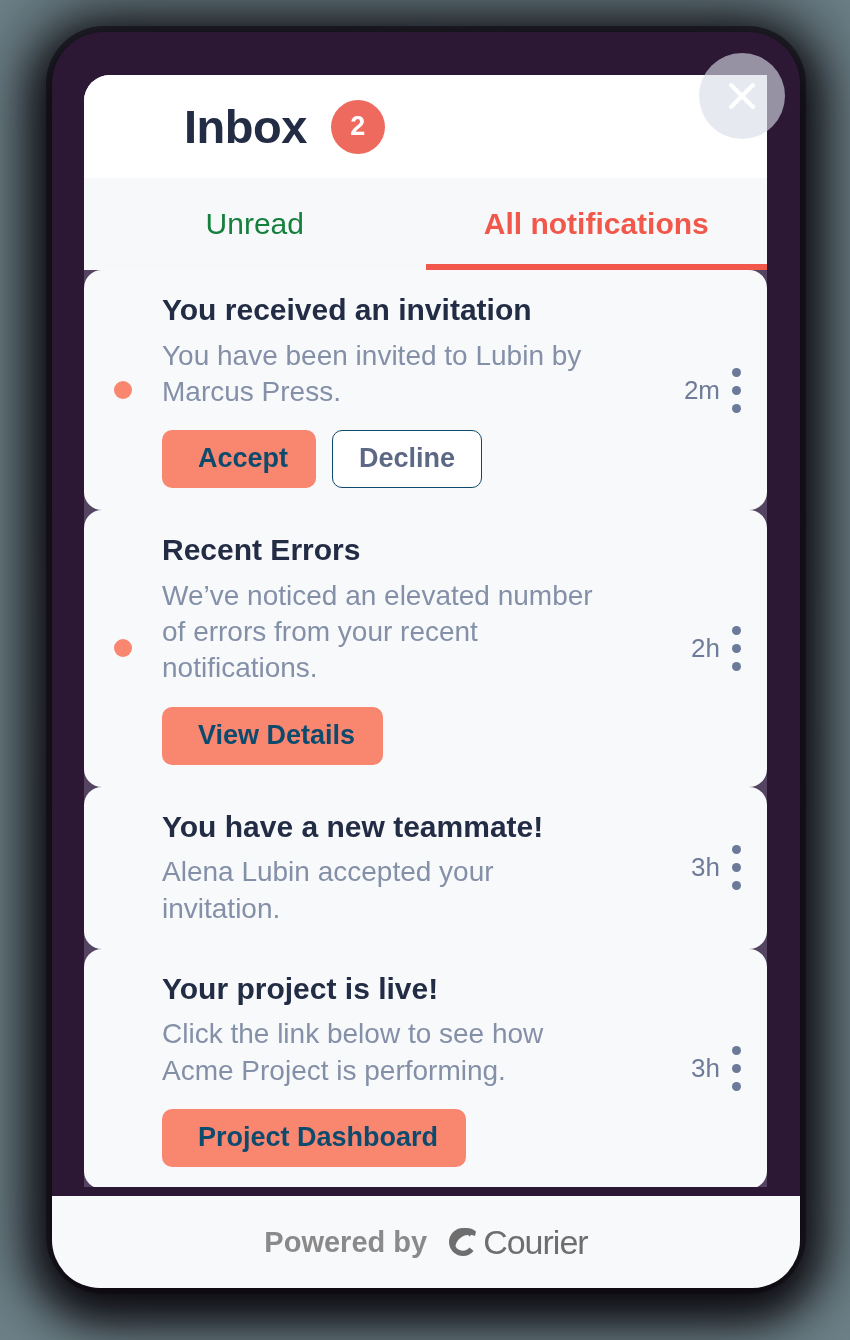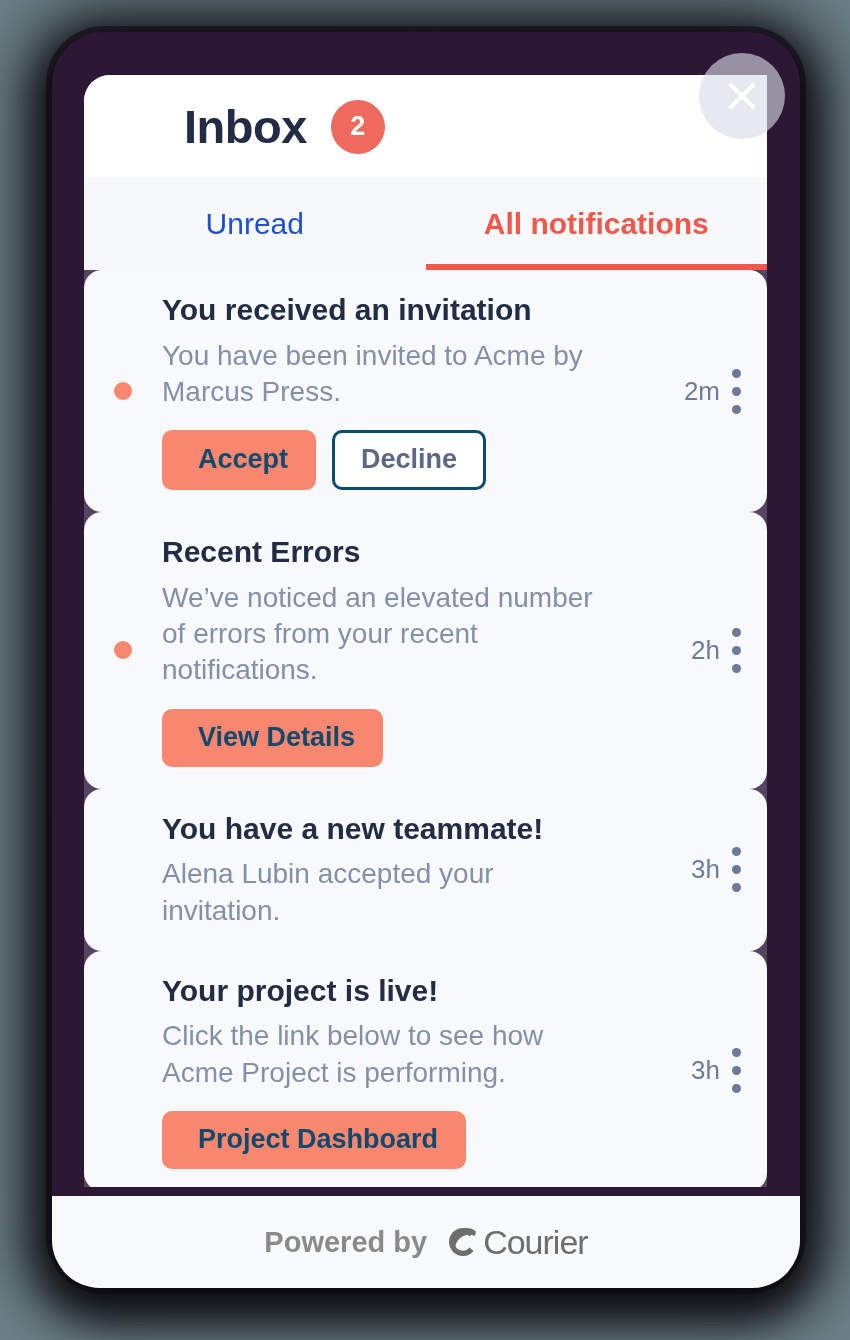--- a/index.html
+++ b/index.html
@@ -95,21 +95,21 @@
     display: flex;
     position: relative;
   }
   .tab {
     flex: 1 1 0;
     display: flex;
     align-items: center;
     justify-content: center;
     font-size: 30px;
     font-weight: 400;
-    color: #1d4ed8;
+    color: #15803d;
     position: relative;
     cursor: pointer;
   }
   .tab.active {
     color: #f1584b;
     font-weight: 700;
   }
   .tab.active::after {
     content: "";
     position: absolute;
@@ -194,21 +194,21 @@
     line-height: 1.1;
   }
   .btn-primary {
     background: #f9866f;
     color: #0c4a6e;
     padding-left: 36px;
   }
   .btn-secondary {
     background: #ffffff;
     color: #5d6885;
-    border: 3px solid #0c4a6e;
+    border: 1px solid #0c4a6e;
     padding: 12px 26px;
   }
 
   .card-meta {
     flex: 0 0 auto;
     display: flex;
     align-items: center;
     gap: 8px;
     padding-right: 22px;
     align-self: center;
@@ -300,21 +300,21 @@
     <div class="tab active">All notifications</div>
   </div>
 
   <div id="notification-list">
       <div class="notification-card">
         <div class="unread-dot-slot">
           <div class="unread-dot"></div>
         </div>
         <div class="card-body">
           <div class="card-title">You received an invitation</div>
-          <div class="card-text">You have been invited to Acme by Marcus Press.</div>
+          <div class="card-text">You have been invited to Lubin by Marcus Press.</div>
           <div class="card-actions">
             <button class="btn btn-primary">Accept</button>
             <button class="btn btn-secondary">Decline</button>
           </div>
         </div>
         <div class="card-meta">
           <div class="card-time">2m</div>
           <div class="dots-menu">
             <span></span>
             <span></span>

